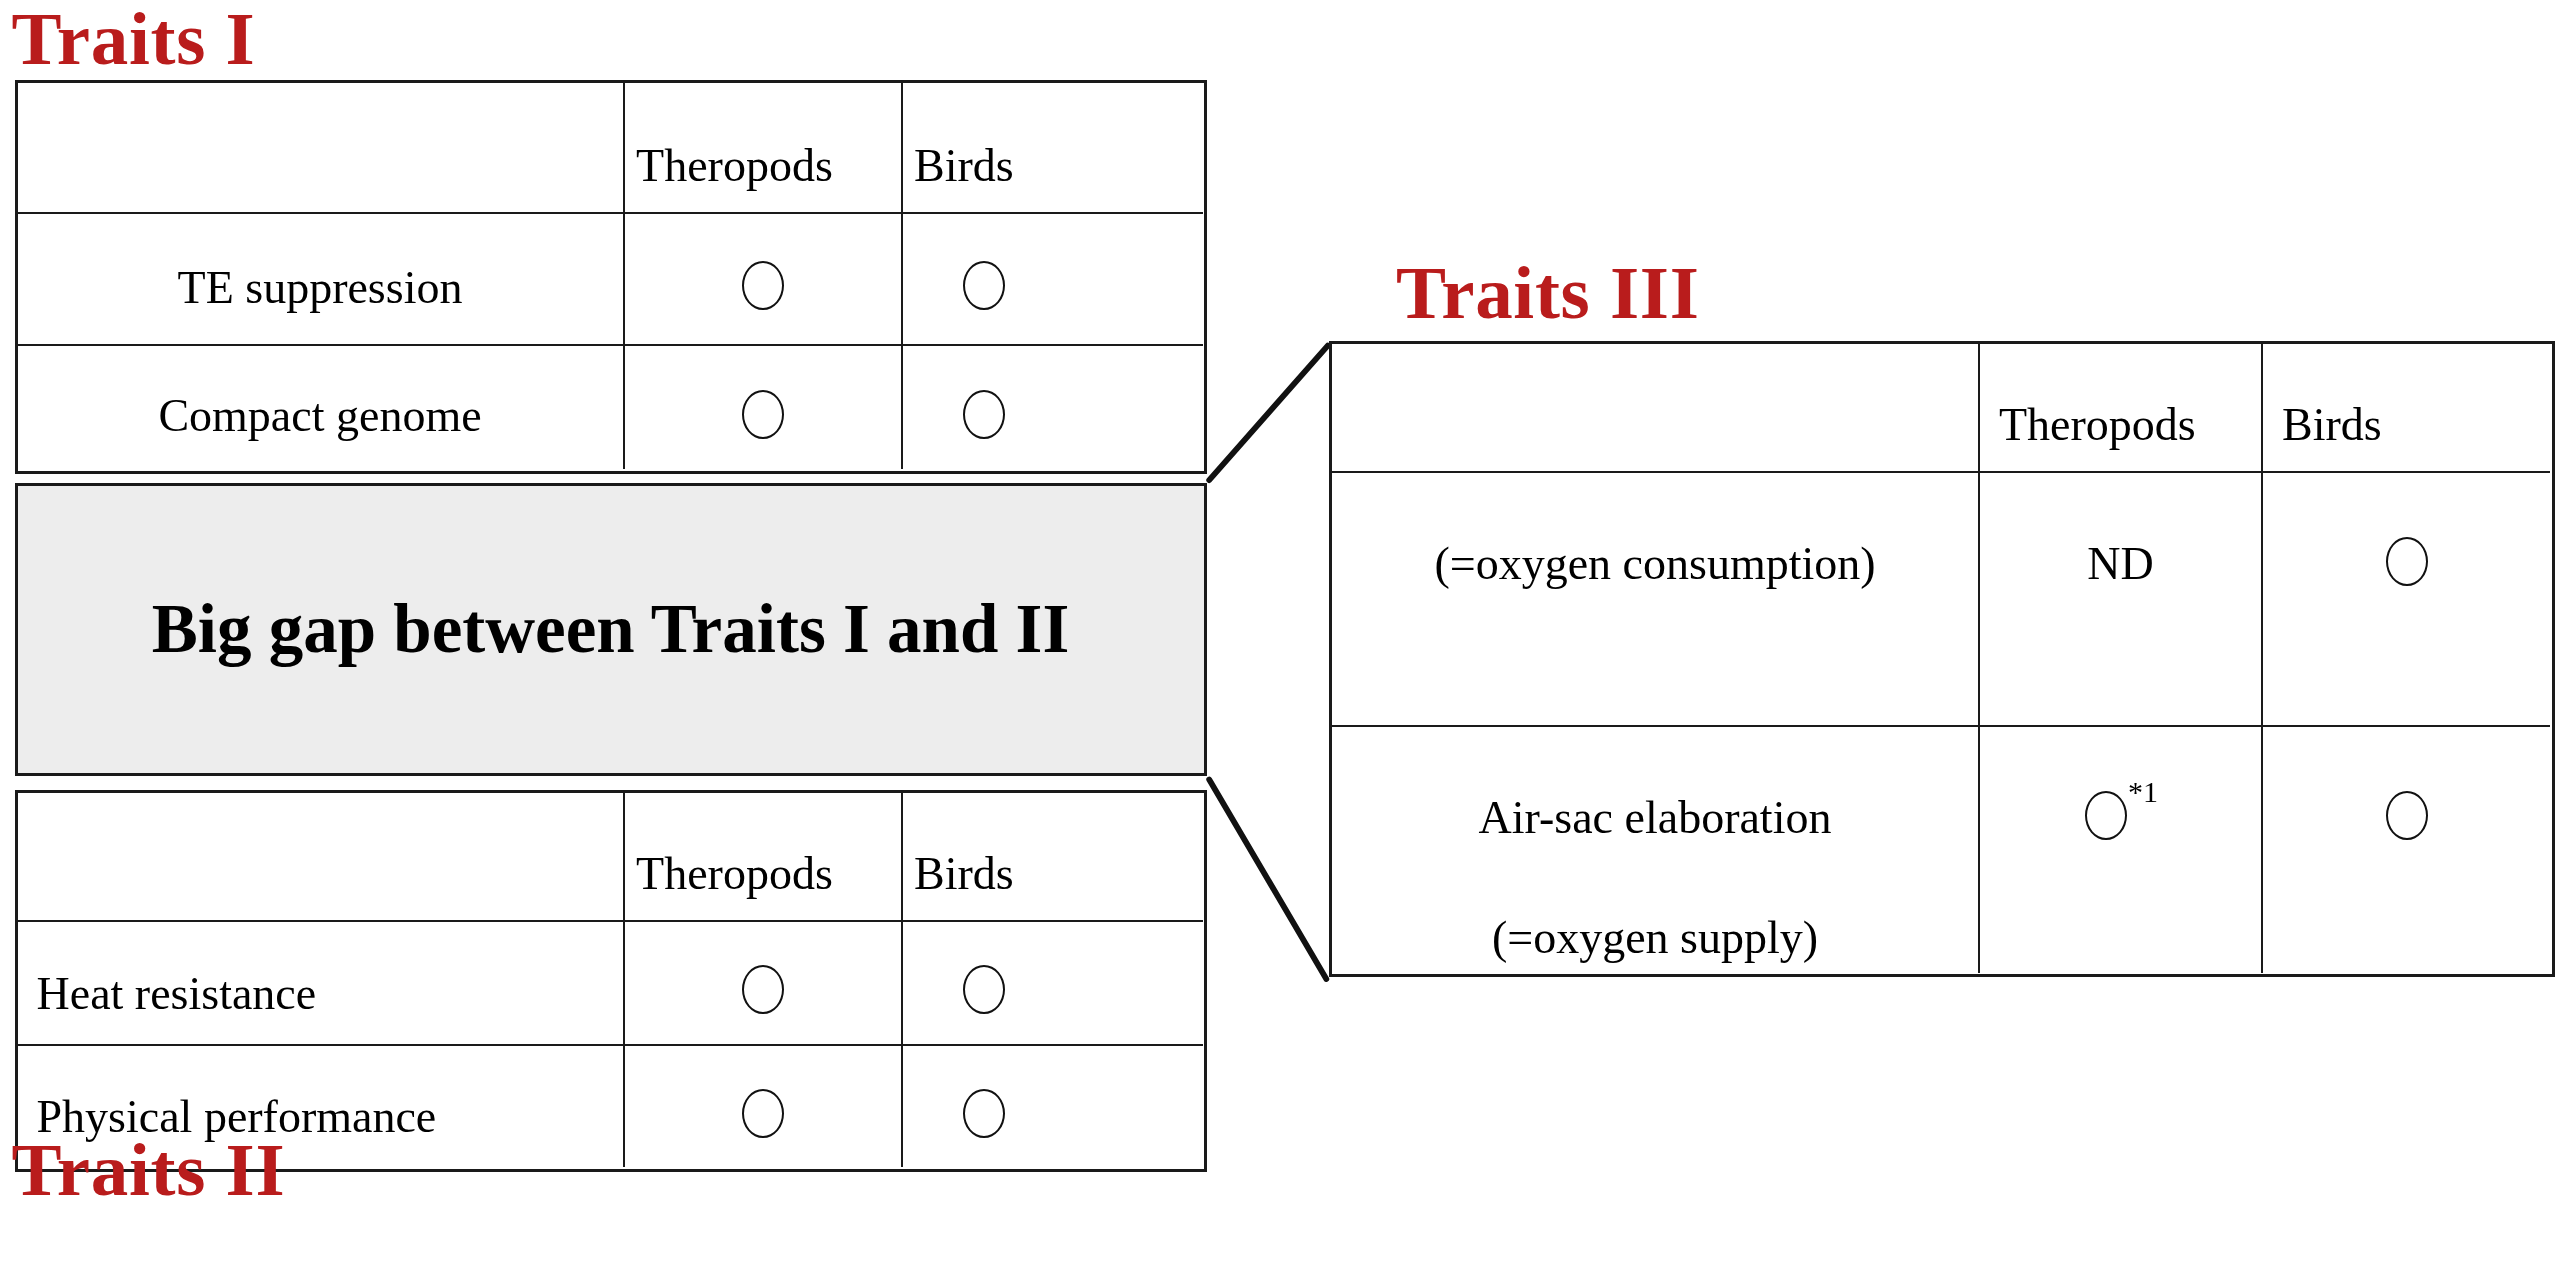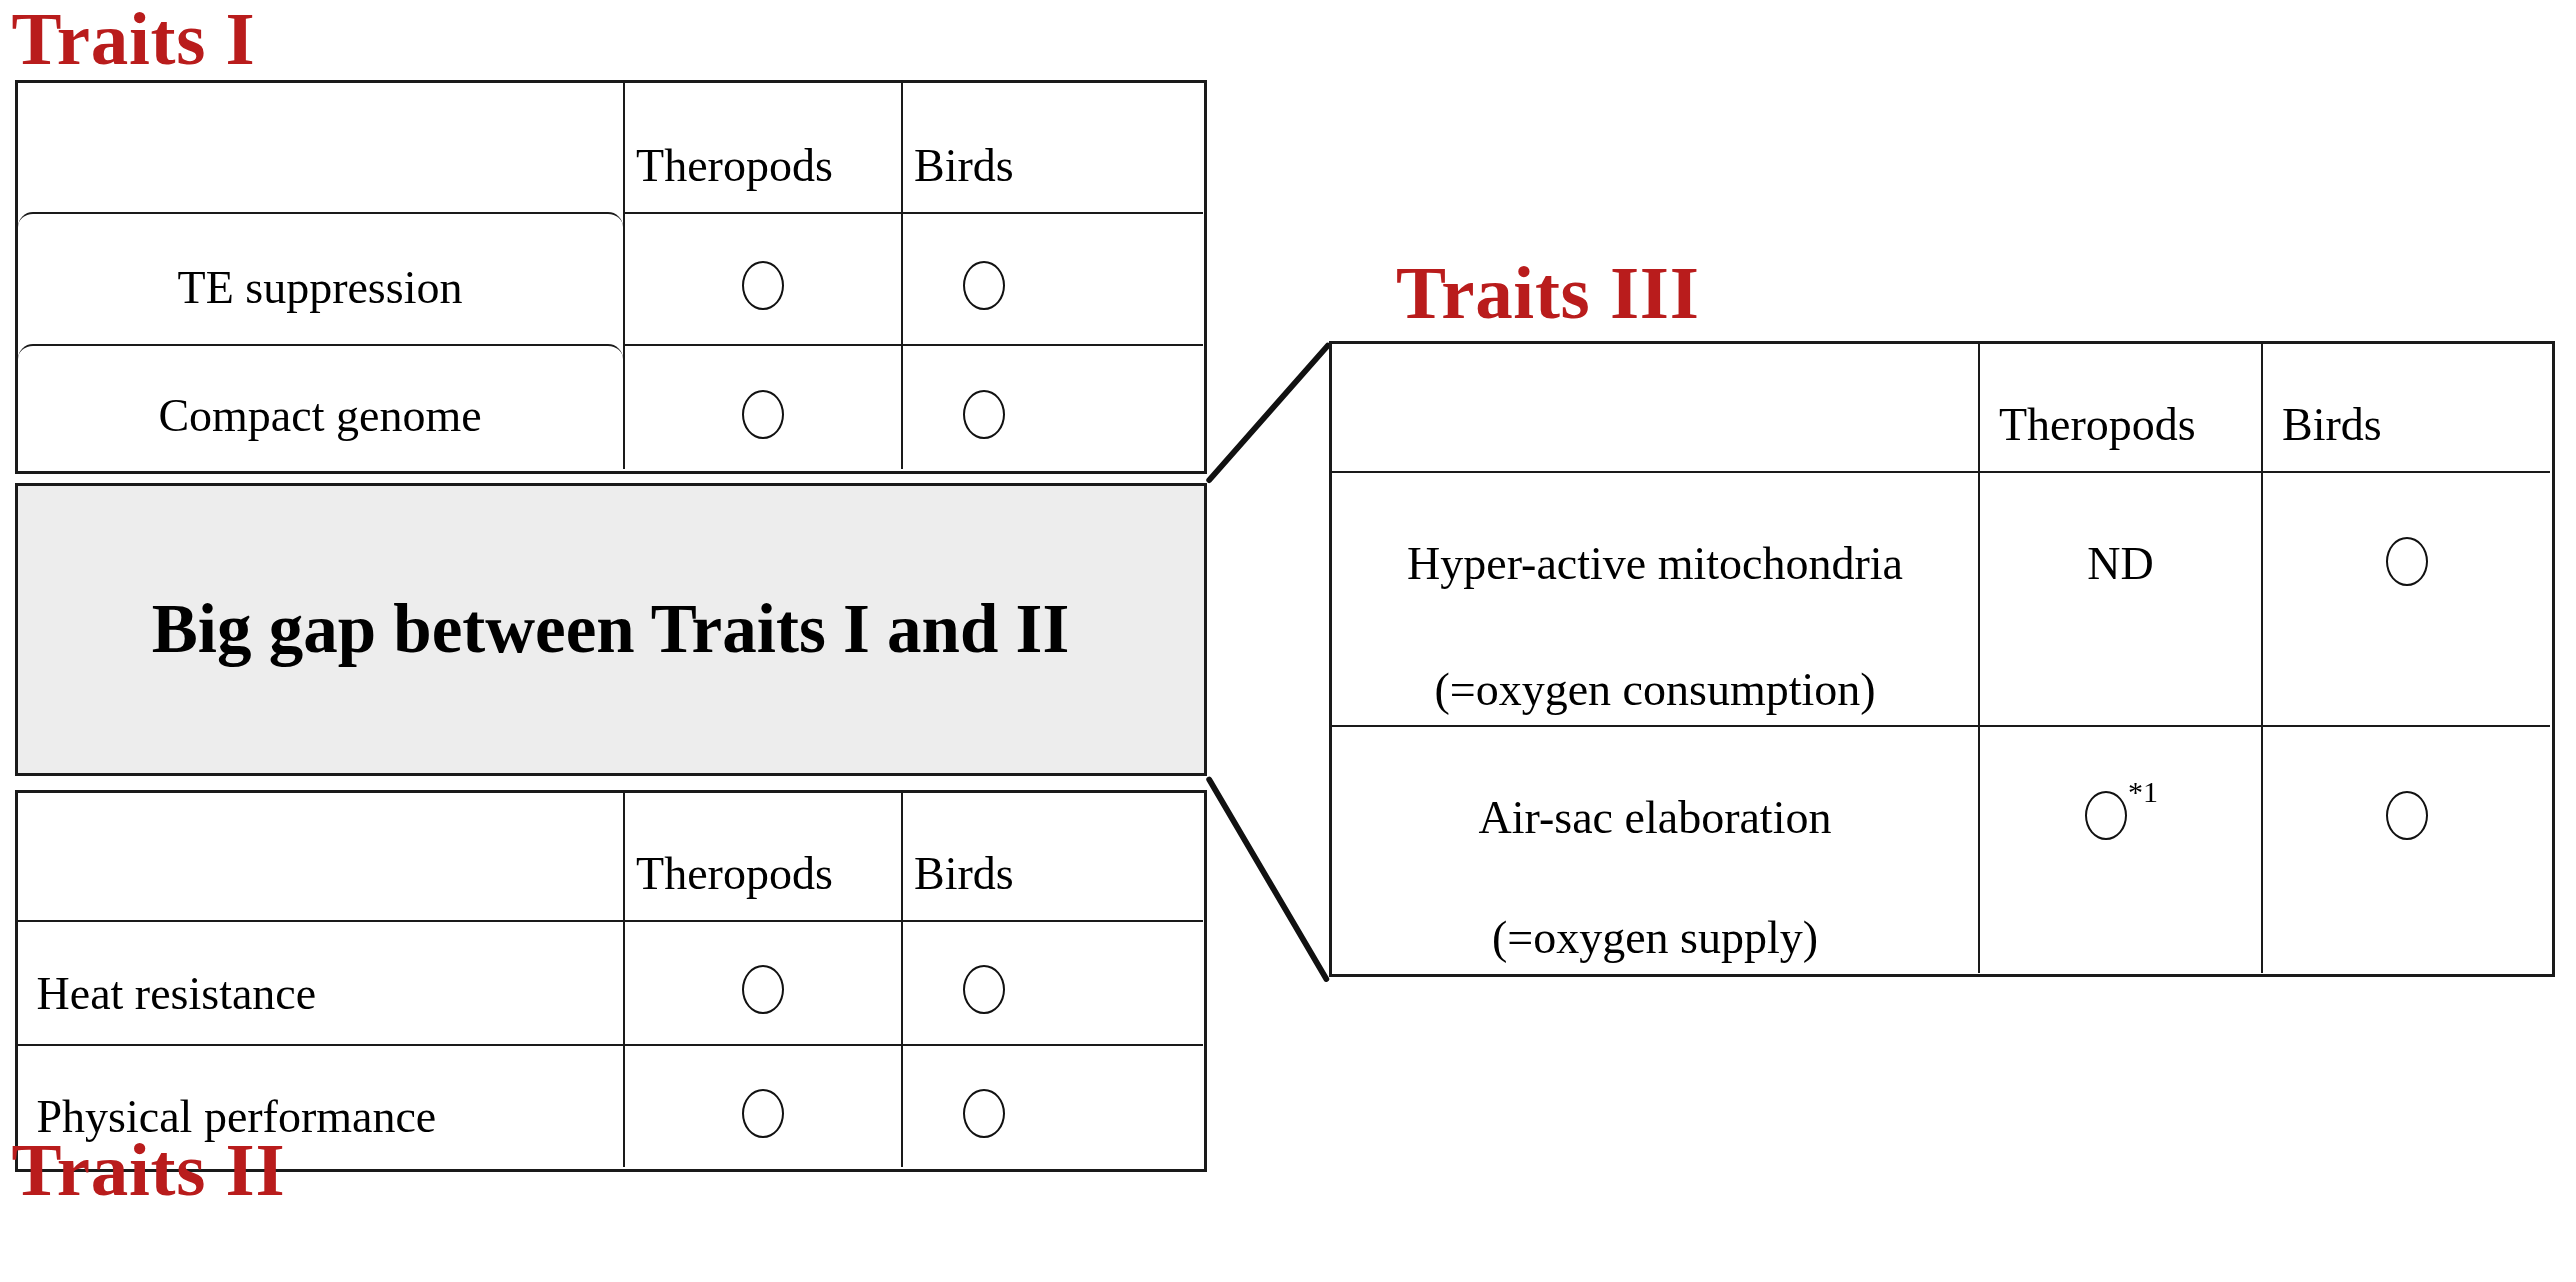--- a/index.html
+++ b/index.html
@@ -15,21 +15,21 @@
   .cell { box-sizing: border-box; display: flex; font-size: 46px; color: #000;
           align-items: center; justify-content: center; overflow: hidden; }
   .bl { border-left: 2.9px solid #1a1a1a; }
   .bt { border-top: 2.9px solid #1a1a1a; }
 
   
   .hdr { justify-content: flex-start; align-items: flex-end; padding: 0 0 20px 11.6px; }
   .hdr3 { padding-left: 19px; }
 
   
-  .lbl-center { justify-content: center; align-items: center; padding-top: 16px; border-radius: 15px; }
+  .lbl-center { justify-content: center; align-items: center; padding-top: 16px; }
   .lbl-left { justify-content: flex-start; align-items: center; padding: 20px 0 0 19px; }
 
   
   .val { align-items: center; justify-content: center; padding-top: 13px; }
   .shift-left { transform: translateX(-69px); }
 
   
   .lbl2 { flex-direction: column; justify-content: space-between; align-items: center;
           padding: 64px 7.2px 8.7px 7.2px; }
   .val-top { align-items: flex-start; justify-content: center; padding-top: 64px; }
@@ -120,21 +120,20 @@
   <div class="fig-title" id="title-traits2">Traits II</div>
 
   <div class="fig-title" id="title-traits3">Traits III</div>
 
   <div class="tbl" id="table-traits3">
     <div class="cell"></div>
     <div class="cell hdr hdr3 bl">Theropods</div>
     <div class="cell hdr hdr3 bl">Birds</div>
 
     <div class="cell lbl2 bt">
-      <span>Hyper-active mitochondria</span>
       <span>(=oxygen consumption)</span>
     </div>
     <div class="cell val-top bl bt">
       <span>ND</span>
     </div>
     <div class="cell val-top bl bt">
         <span class="circle"></span>
       </div>
 
     <div class="cell lbl2 bt">

